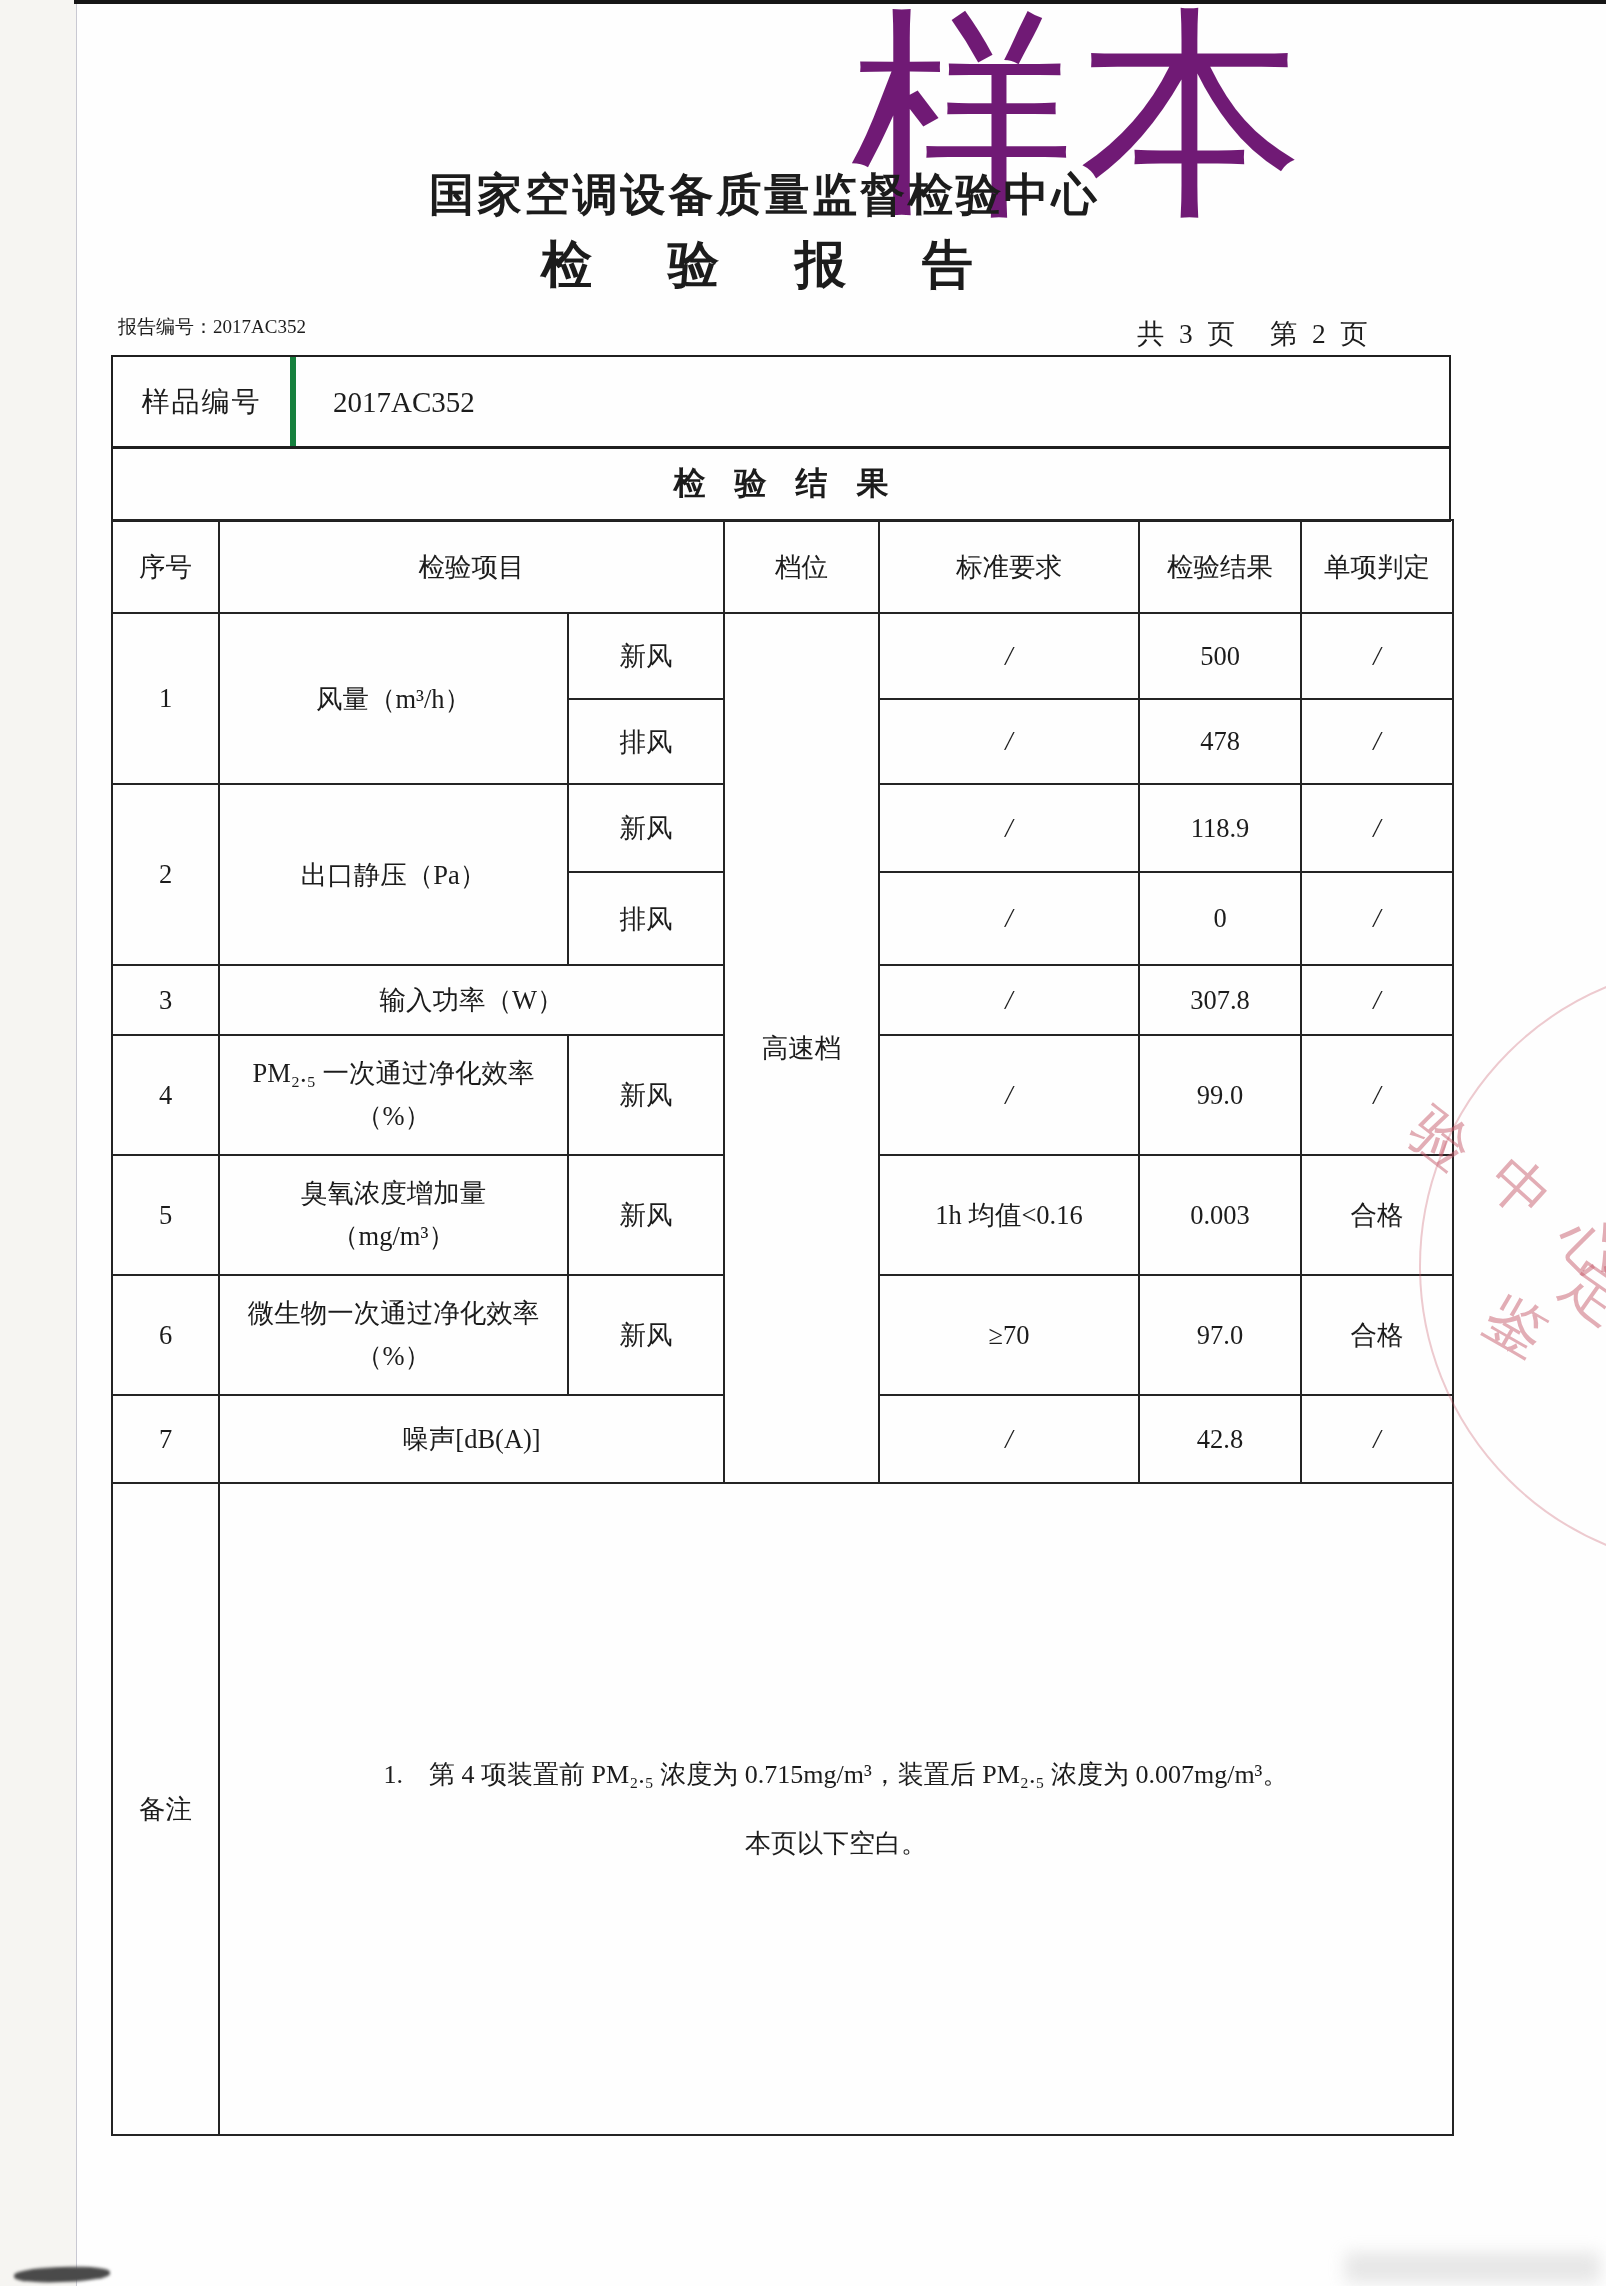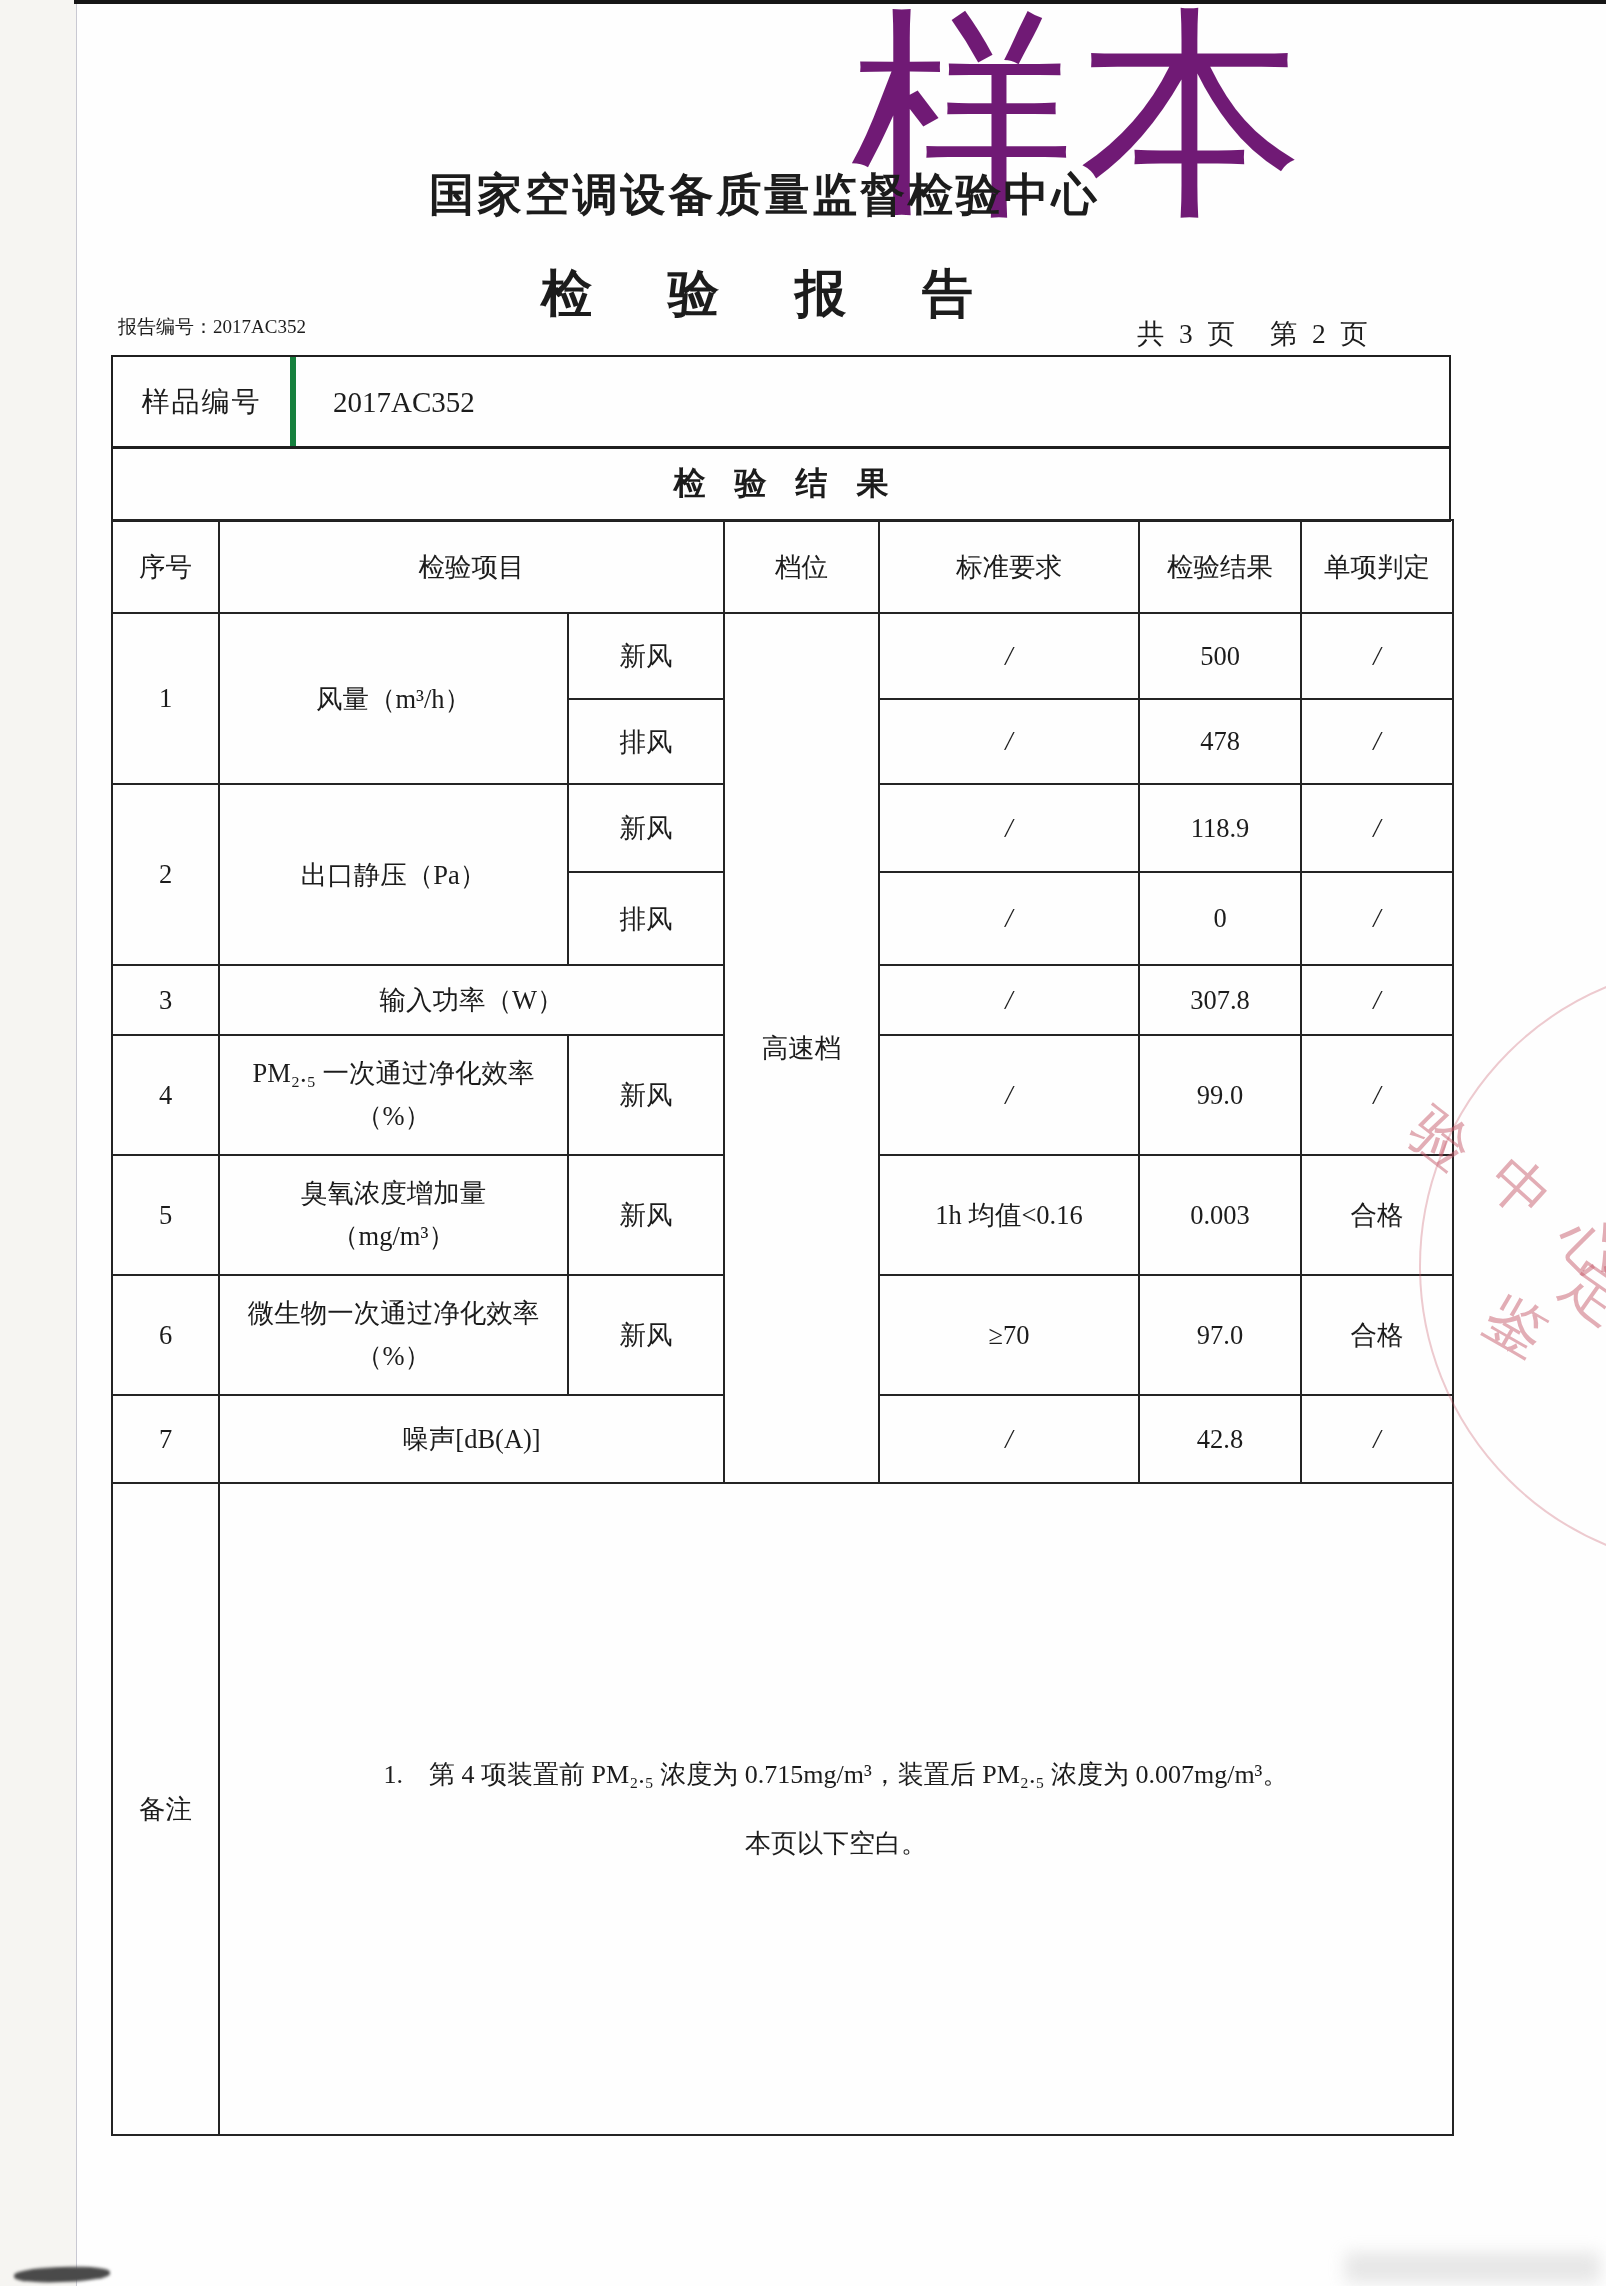--- a/index.html
+++ b/index.html
@@ -23,21 +23,21 @@
     font-family:"Liberation Serif","DejaVu Serif",serif;
     font-weight:400;white-space:nowrap;
   }
   
   .org-title{
     position:absolute;left:429px;top:165px;z-index:2;
     font-family:Liberation Serif, serif;
     font-weight:700;font-size:45px;letter-spacing:2.9px;white-space:nowrap;
   }
   .report-title{
-    position:absolute;left:541px;top:260px;z-index:2;
+    position:absolute;left:541px;top:231px;z-index:2;
     font-family:"Liberation Sans","DejaVu Sans",sans-serif;
     font-weight:700;font-size:51px;letter-spacing:76px;white-space:nowrap;
   }
   .report-no-line{position:absolute;left:118px;top:314px;z-index:2;font-size:19px;white-space:nowrap;}
   .page-info{position:absolute;left:1137px;top:316px;z-index:2;font-size:27.4px;letter-spacing:3.9px;white-space:nowrap;}
   
   .sectionA{
     position:absolute;left:111px;top:355px;width:1340px;height:94px;z-index:2;
     border:2.9px solid #1f1f1f;box-sizing:border-box;display:flex;background:transparent;
   }

